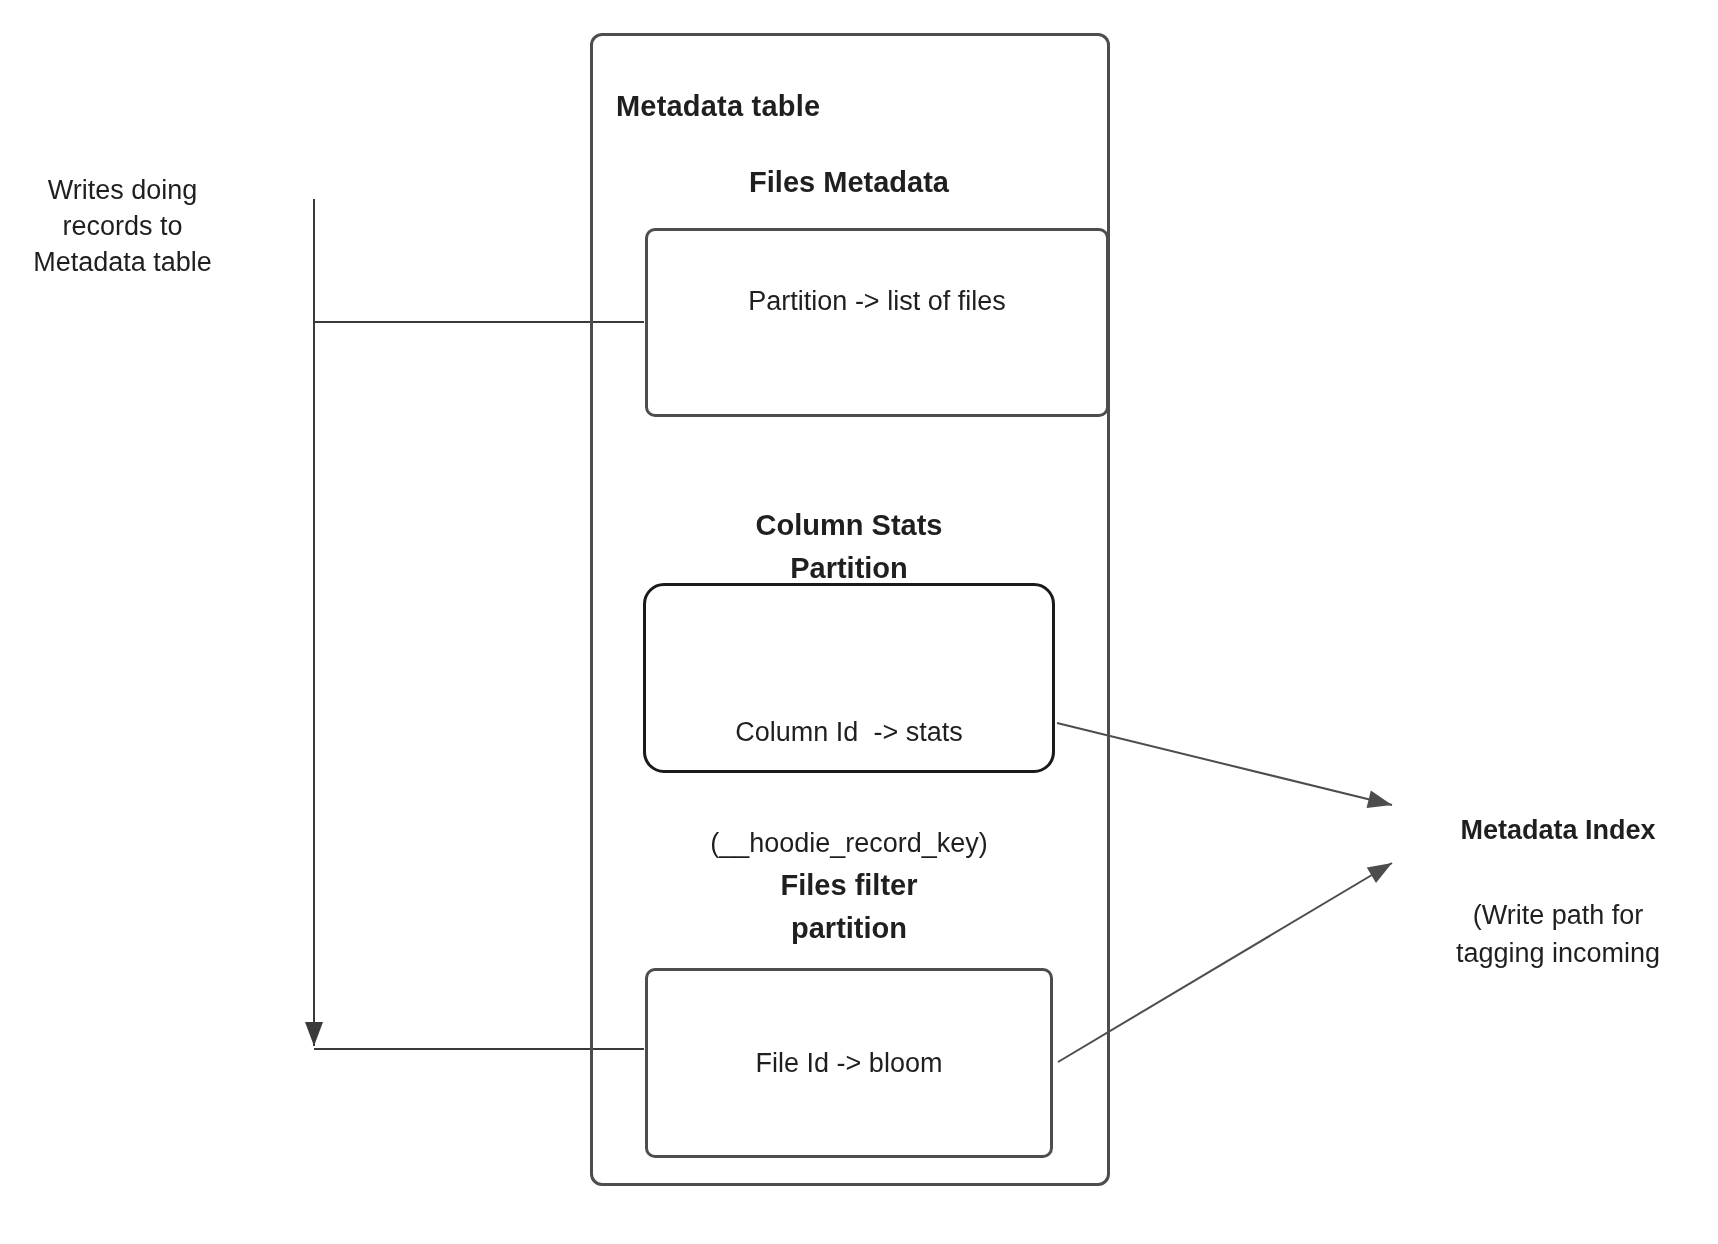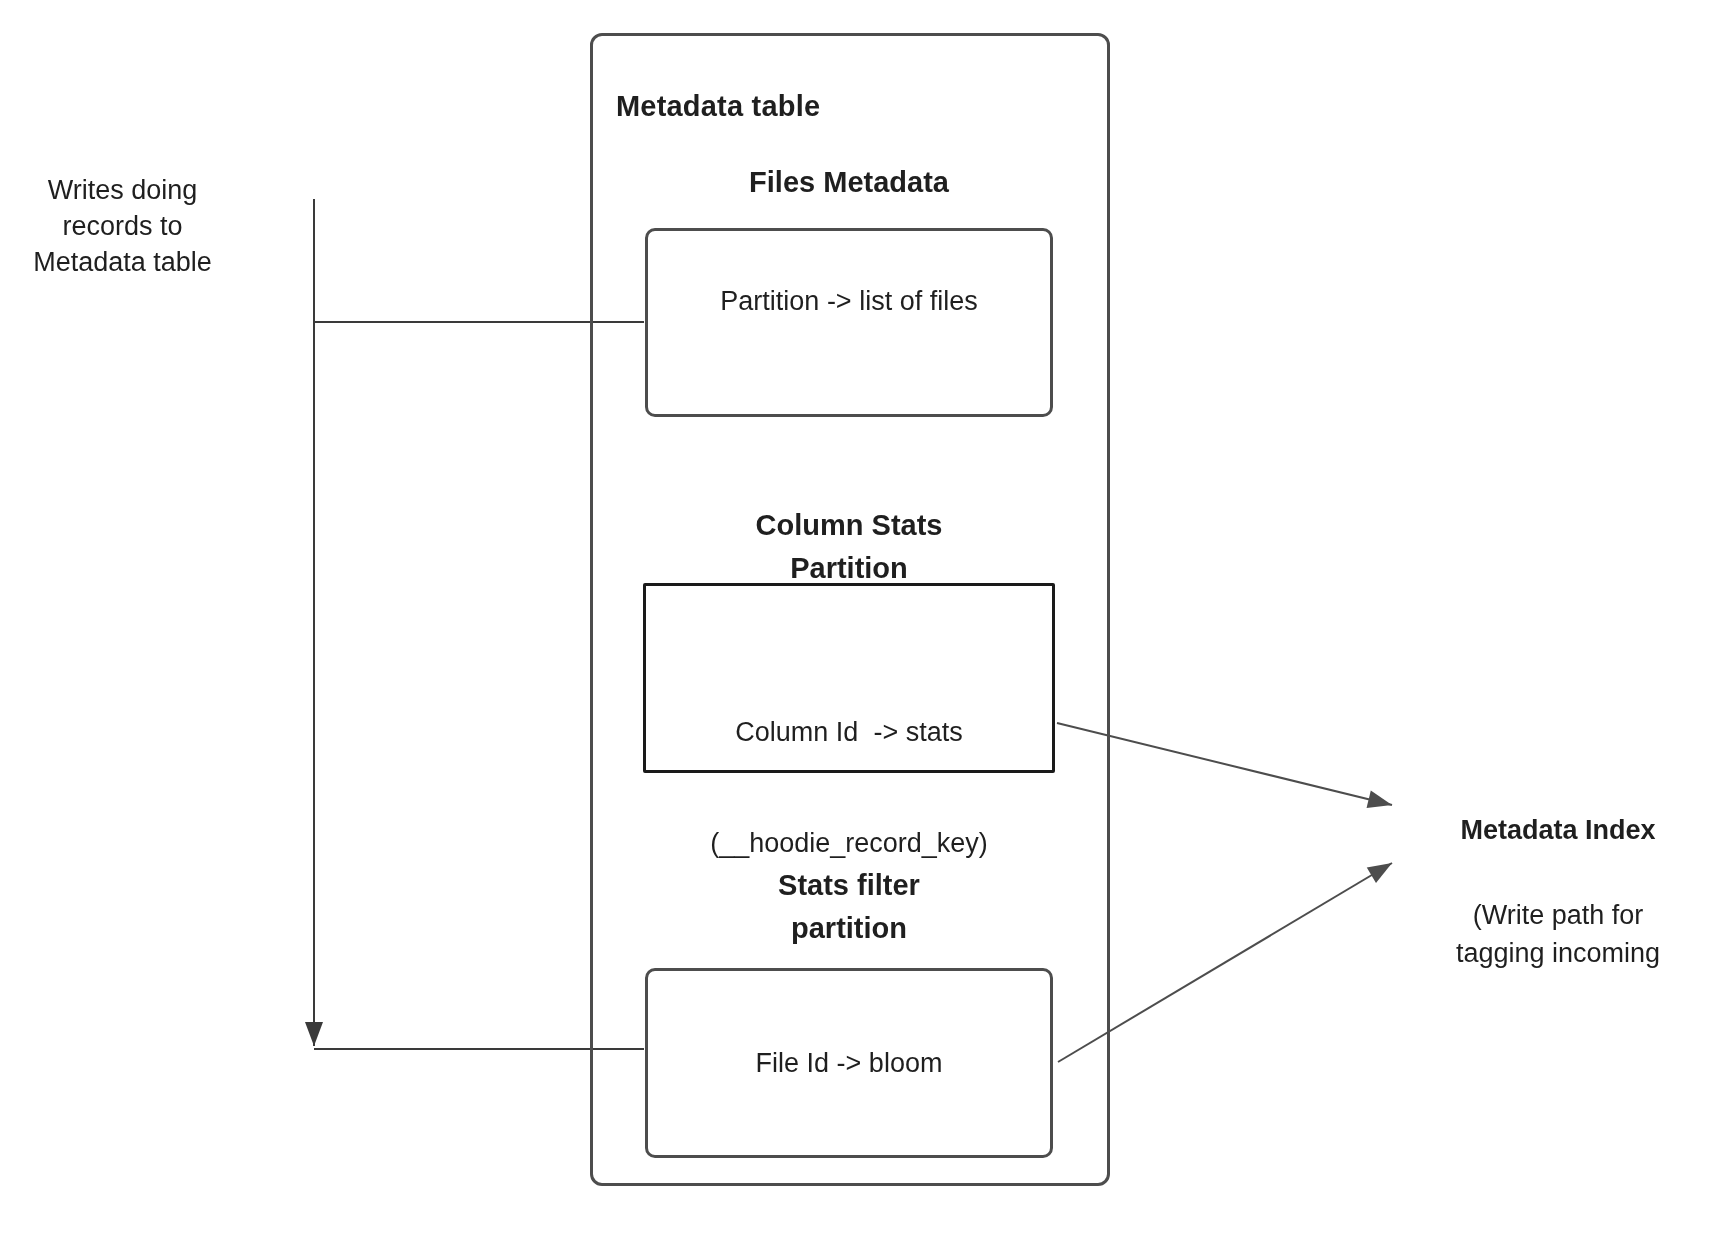--- a/index.html
+++ b/index.html
@@ -26,21 +26,21 @@
     position: absolute;
     background: #ffffff;
     box-sizing: border-box;
   }
   .box-gray {
     border: 3px solid #4d4d4d;
     border-radius: 10px;
   }
   .box-dark {
     border: 3.5px solid #1a1a1a;
-    border-radius: 2px;
+    border-radius: 21px;
   }
   .outer-box {
     position: absolute;
     left: 590px; top: 33px;
     width: 520px; height: 1153px;
     border: 3px solid #4d4d4d;
     border-radius: 12px;
     box-sizing: border-box;
     background: transparent;
   }
@@ -130,37 +130,37 @@
   <div class="note left-note">
     <div>Writes doing</div>
     <div>records to</div>
     <div>Metadata table</div>
   </div>
 
   <div class="outer-box"></div>
   <div class="outer-title">Metadata table</div>
 
   <div class="section-heading heading-files">Files Metadata</div>
-  <div class="diagram-box box-gray" style="left:645px; top:228px; width:408px; height:189px;">
+  <div class="diagram-box box-gray" style="left:645px; top:228px; width:464px; height:189px;">
     <div class="box-text" style="top:52px;">Partition -&gt; list of files</div>
   </div>
 
   <div class="section-heading heading-column">
     <div>Column Stats</div>
     <div>Partition</div>
   </div>
   <div class="diagram-box box-dark" style="left:643px; top:583px; width:412px; height:190px;">
     <div class="box-text" style="top:54px;">
       <div>Column Id  -&gt; stats</div>
       <div>(__hoodie_record_key)</div>
     </div>
   </div>
 
   <div class="section-heading heading-bloom">
-    <div>Stats filter</div>
+    <div>Files filter</div>
     <div>partition</div>
   </div>
   <div class="diagram-box box-gray" style="left:645px; top:968px; width:408px; height:190px;">
     <div class="box-text" style="top:74px;">File Id -&gt; bloom</div>
   </div>
 
   <div class="index-title">Metadata Index</div>
   <div class="index-subtitle">
     <div>(Write path for</div>
     <div>tagging incoming</div>

